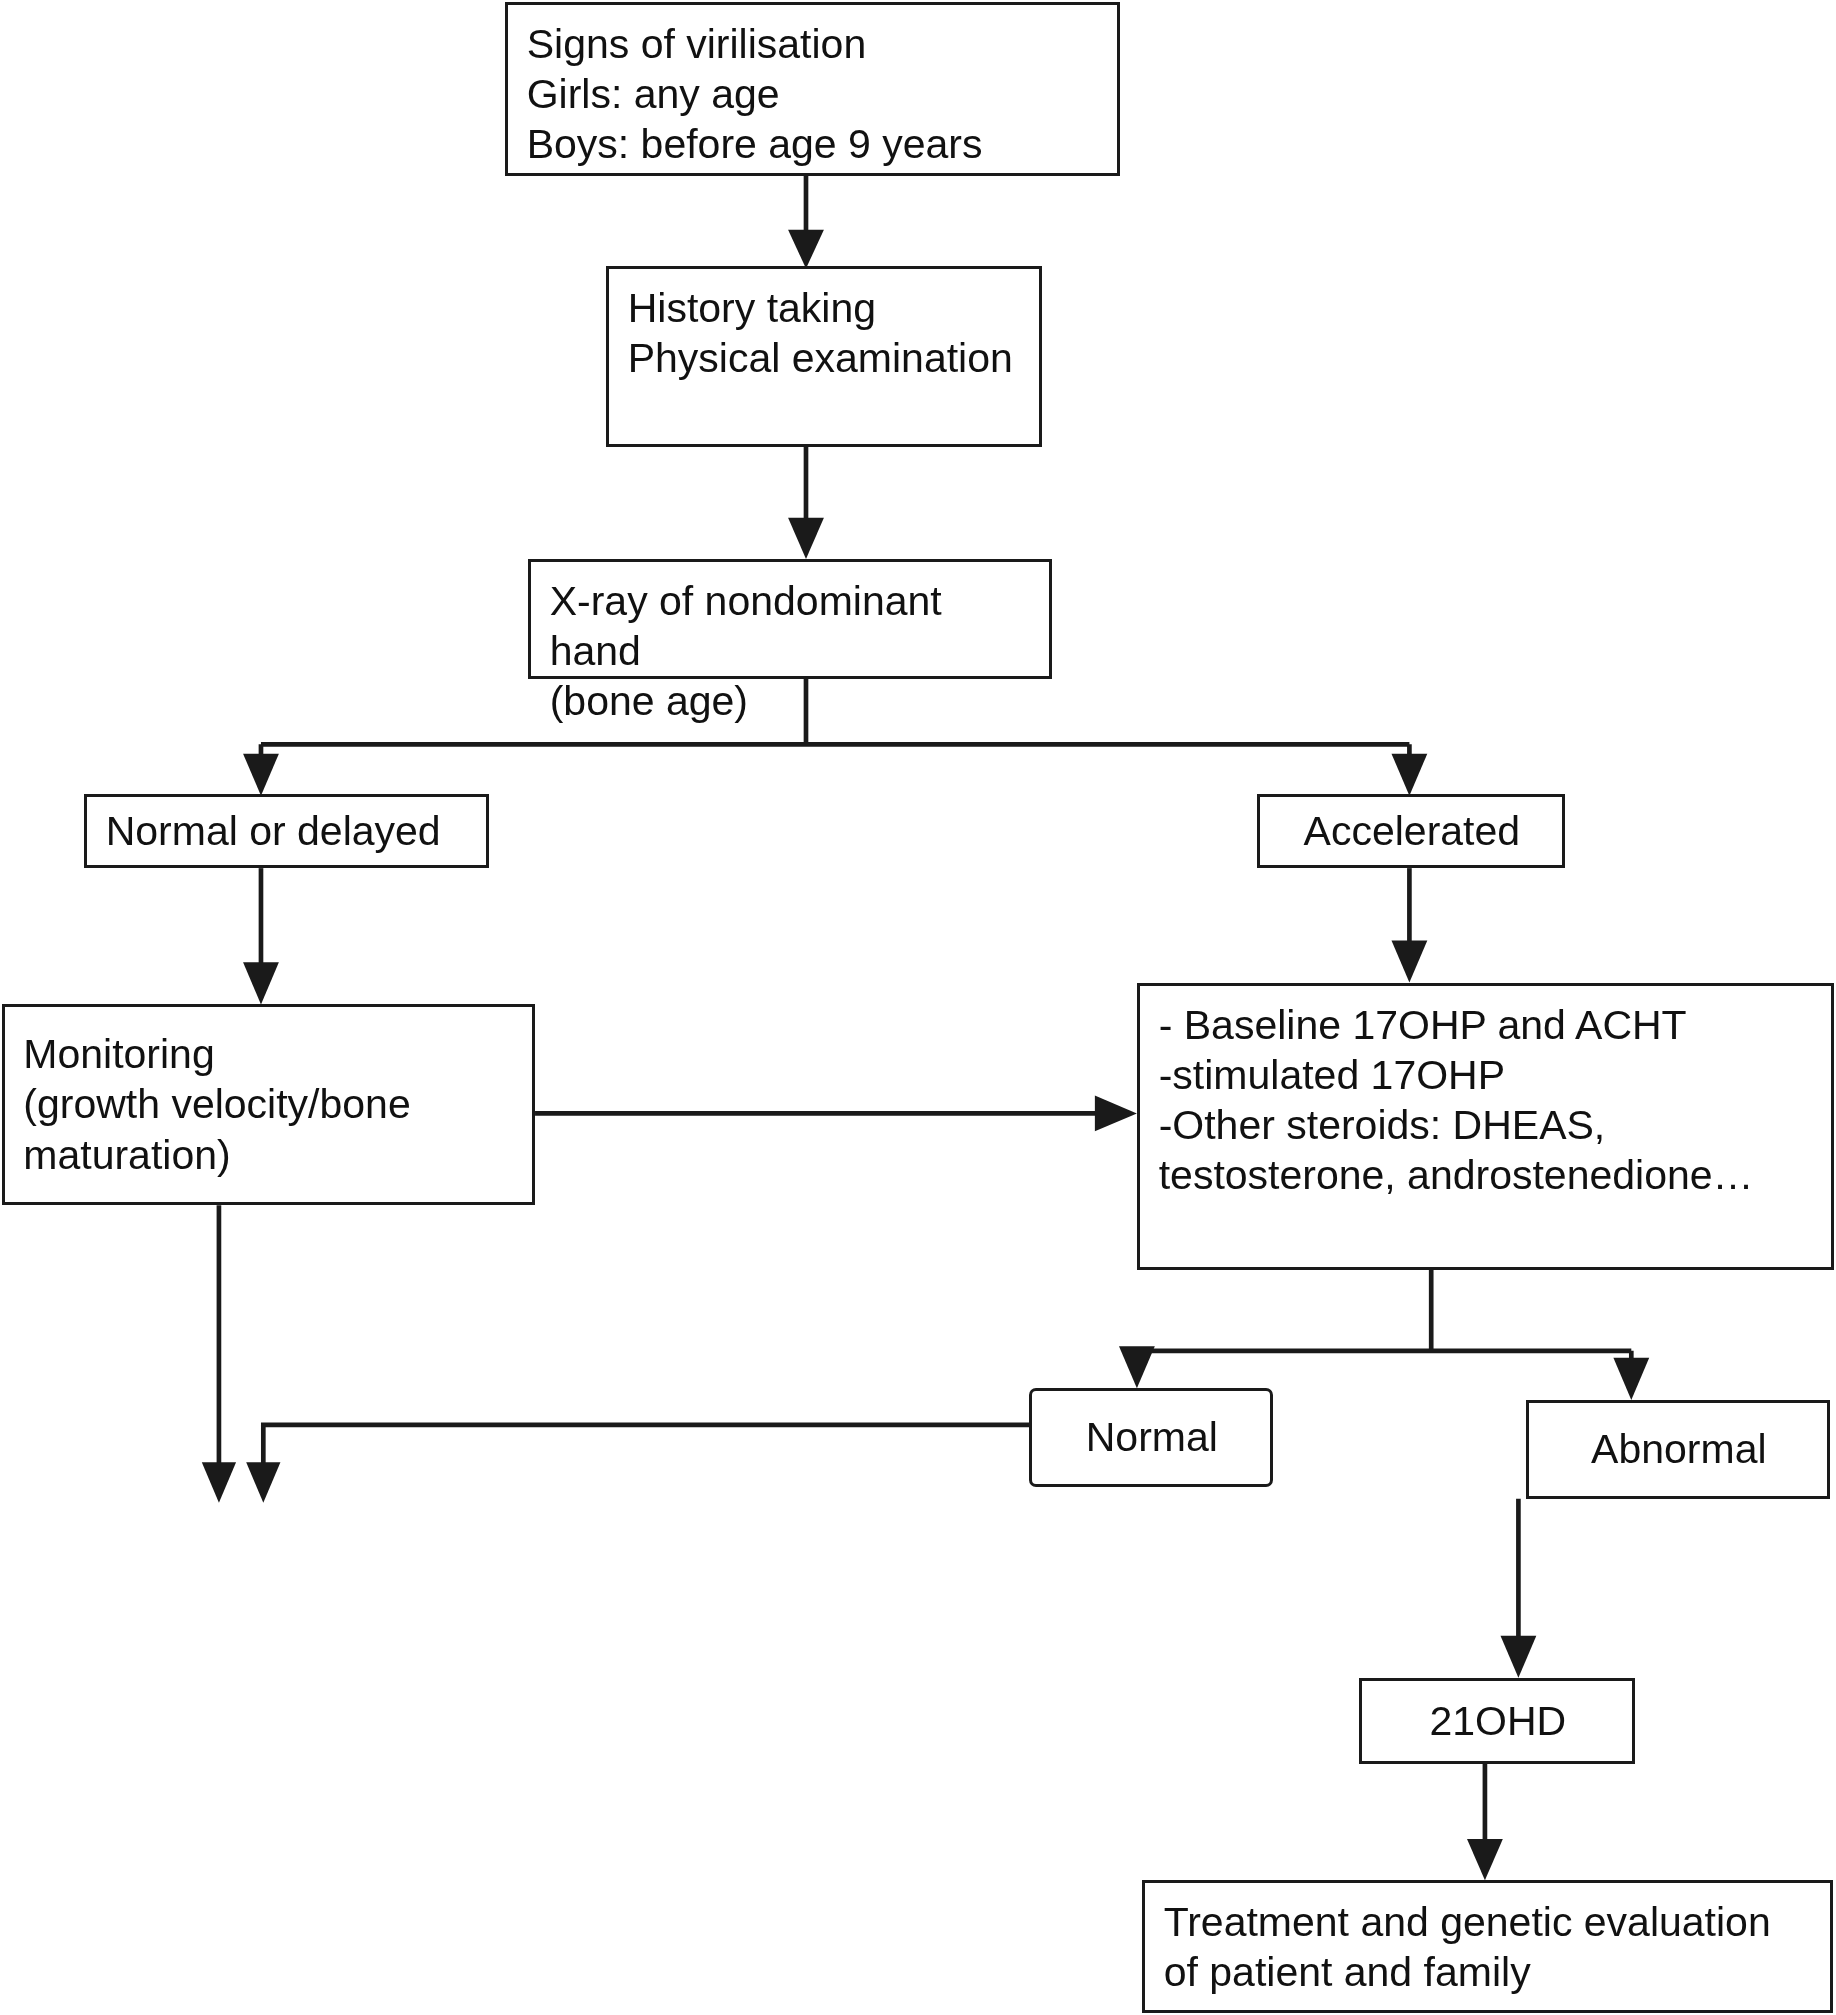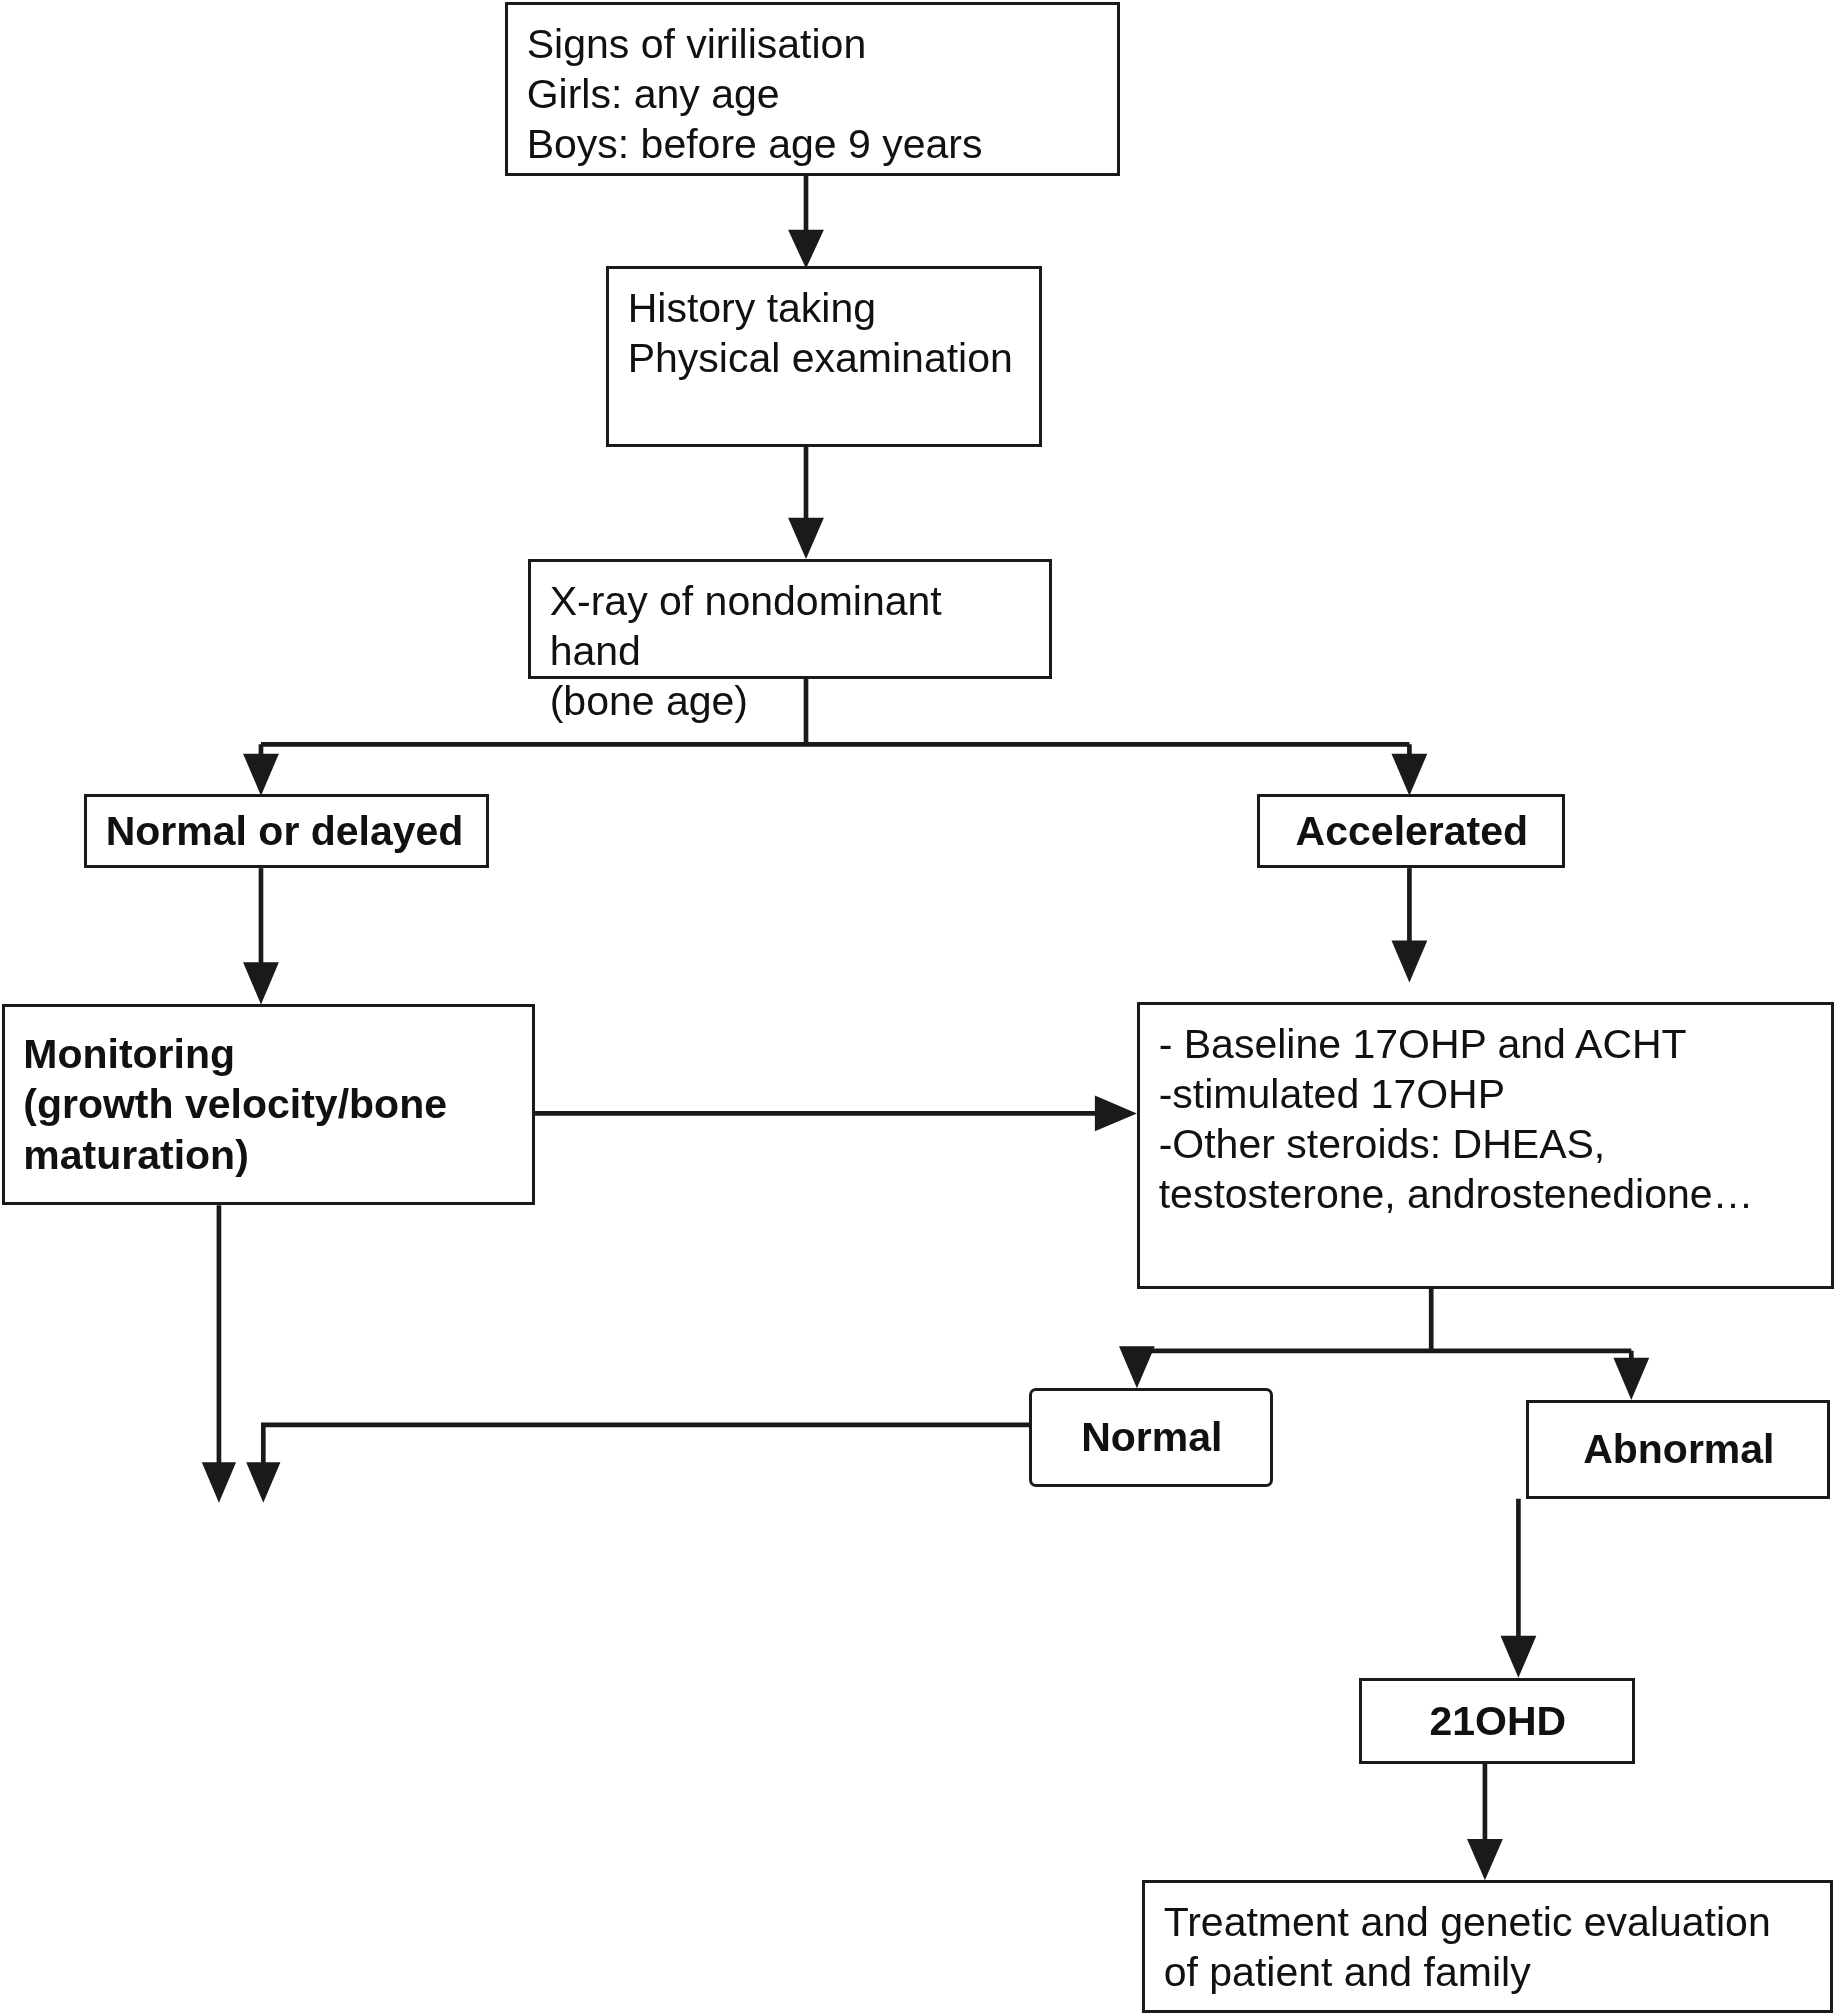--- a/index.html
+++ b/index.html
@@ -25,21 +25,20 @@
     line-height: 1.22;
     padding: 14px 17px 14px 18.7px;
     white-space: pre-wrap;
     z-index: 2;
   }
   .node.center { text-align: center; }
   .node.vcenter {
     display: flex;
     flex-direction: column;
     justify-content: center;
-    font-weight: bold;
   }
   .node.vcenter.center { align-items: center; }
   svg.edges {
     position: absolute;
     left: 0;
     top: 0;
     width: 1837px;
     height: 2015px;
     z-index: 1;
     pointer-events: none;
@@ -127,21 +126,21 @@
 (bone age)</div>
 
   <div class="node vcenter" style="left:84px; top:794px; width:405px; height:74px;">Normal or delayed</div>
 
   <div class="node vcenter center" style="left:1257px; top:794px; width:308px; height:74px;">Accelerated</div>
 
   <div class="node vcenter" style="left:1.6px; top:1004px; width:533px; height:201px;">Monitoring
 (growth velocity/bone
 maturation)</div>
 
-  <div class="node" style="left:1137px; top:983px; width:697px; height:287px;margin-top:19px;">- Baseline 17OHP and ACHT
+  <div class="node" style="left:1137px; top:983px; width:697px; height:287px;">- Baseline 17OHP and ACHT
 -stimulated 17OHP
 -Other steroids: DHEAS,
 testosterone, androstenedione…</div>
 
   <div class="node vcenter center" style="left:1029px; top:1388px; width:244px; height:99px;border-radius:7px;">Normal</div>
 
   <div class="node vcenter center" style="left:1526px; top:1400px; width:304px; height:99px;">Abnormal</div>
 
 
   <div class="node vcenter center" style="left:1359px; top:1678px; width:276px; height:86px;">21OHD</div>

